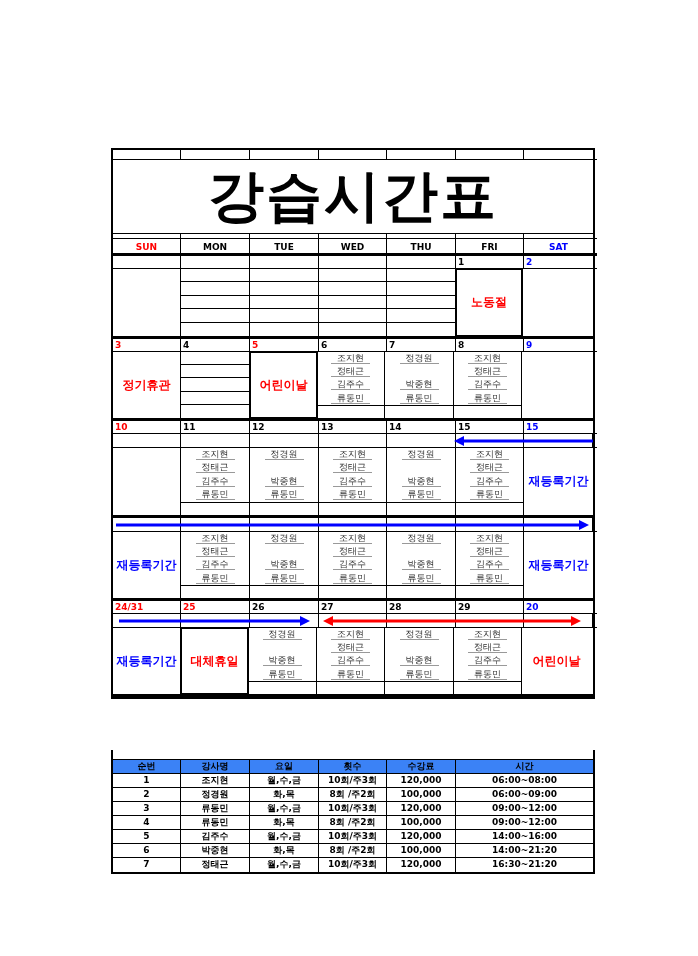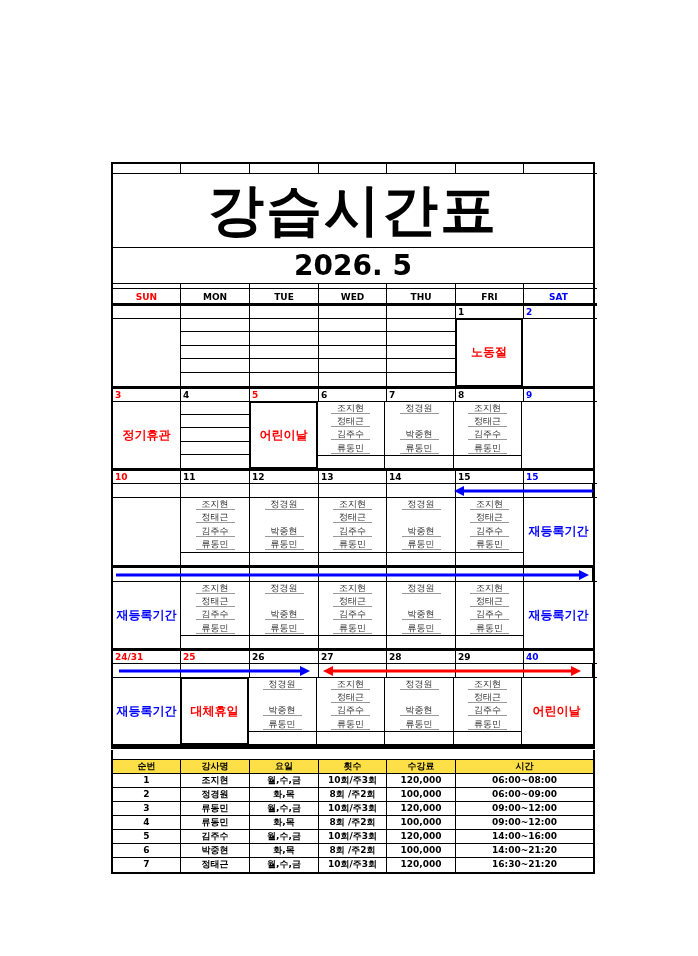--- a/index.html
+++ b/index.html
@@ -1,17 +1,17 @@
 <!DOCTYPE html>
 <html><head>
 <meta charset="utf-8">
 <style>
   html, body { margin:0; padding:0; background:#ffffff; }
   body { width:698px; height:956px; position:relative; font-family:"DejaVu Sans","Liberation Sans",sans-serif; color:#000; }
-  .sheet { position:absolute; left:111px; top:162px; width:480px; border:2px solid #000; box-sizing:content-box; }
+  .sheet { position:absolute; left:111px; top:148px; width:480px; border:2px solid #000; box-sizing:content-box; }
   .row { display:flex; width:484px; box-sizing:border-box; }
   .cell { box-sizing:border-box; border-right:1px solid #000; position:relative; }
   .cell:last-child { border-right:none; }
   .c0{width:68px}.c1{width:69px}.c2{width:69px}.c3{width:68px}.c4{width:69px}.c5{width:68px}.c6{width:69px}
   .thin { height:10px; border-bottom:1px solid #000; }
   .title { height:73px; border-bottom:1px solid #000; display:flex; align-items:center; justify-content:center; font-size:56px; font-weight:bold; letter-spacing:2px; }
   .date { height:35px; border-bottom:1px solid #000; display:flex; align-items:center; justify-content:center; font-size:28px; font-weight:bold; }
   .thin2 { height:5px; border-bottom:1px solid #000; }
   .dow { height:17px; border-bottom:3px solid #000; }
   .dow .cell { font-size:9px; font-weight:bold; text-align:center; line-height:17px; }
@@ -29,38 +29,37 @@
   .sub .nm { border-bottom:1px solid #999; padding:0 6px; }
   .sub.last { border-top:1px solid #000; }
   .big { display:flex; align-items:center; justify-content:center; font-size:12px; font-weight:bold; height:100%; }
   .boxed { border:2px solid #000; margin:-1px; }
   .arrow { position:absolute; top:5px; height:3px; }
   .sched { position:absolute; left:111px; top:750px; width:480px; border-left:2px solid #000; border-right:2px solid #000; border-bottom:2px solid #000; }
   .spacer { height:9px; border-bottom:1px solid #000; }
   .srow { display:flex; height:14px; border-bottom:1px solid #000; box-sizing:border-box; }
   .srow:last-child { border-bottom:none; }
   .srow .cell { font-size:9px; font-weight:bold; text-align:center; line-height:13px; }
-  .shead { background:#fde047; }
+  .shead { background:#3b82f6; }
   .t6 { width:137px; }
 </style>
 </head>
 <body>
 
 <div class="sheet">
   <div class="row thin">
     <div class="cell c0"></div>
       <div class="cell c1"></div>
       <div class="cell c2"></div>
       <div class="cell c3"></div>
       <div class="cell c4"></div>
       <div class="cell c5"></div>
       <div class="cell c6"></div>
   </div>
   <div class="title">강습시간표</div>
-  <div class="date">2026. 5</div>
   <div class="row thin2">
     <div class="cell c0"></div>
       <div class="cell c1"></div>
       <div class="cell c2"></div>
       <div class="cell c3"></div>
       <div class="cell c4"></div>
       <div class="cell c5"></div>
       <div class="cell c6"></div>
   </div>
   <div class="row dow">
@@ -295,21 +294,21 @@
   </div>
 
   <div class="week">
     <div class="row daterow">
       <div class="cell c0 red">24/31</div>
       <div class="cell c1 red">25</div>
       <div class="cell c2">26</div>
       <div class="cell c3">27</div>
       <div class="cell c4">28</div>
       <div class="cell c5">29</div>
-      <div class="cell c6 blue">40</div>
+      <div class="cell c6 blue">20</div>
     </div>
     <div class="row arrowrow">
       <div class="cell c0"></div>
         <div class="cell c1"></div>
         <div class="cell c2"></div>
         <div class="cell c3"></div>
         <div class="cell c4"></div>
         <div class="cell c5"></div>
         <div class="cell c6"></div>
       <svg class="arrow" style="left:6px;top:1px;height:12px;width:191px" viewBox="0 0 191 12">

